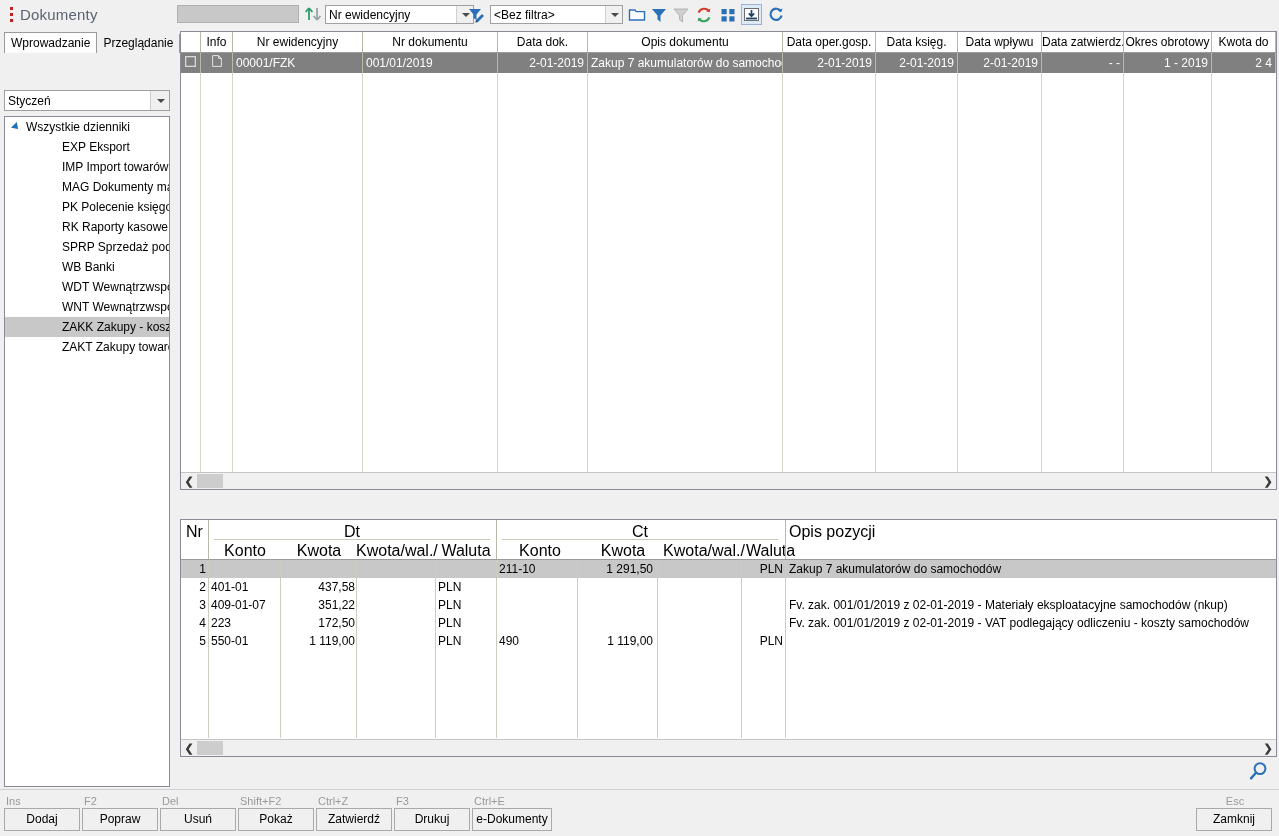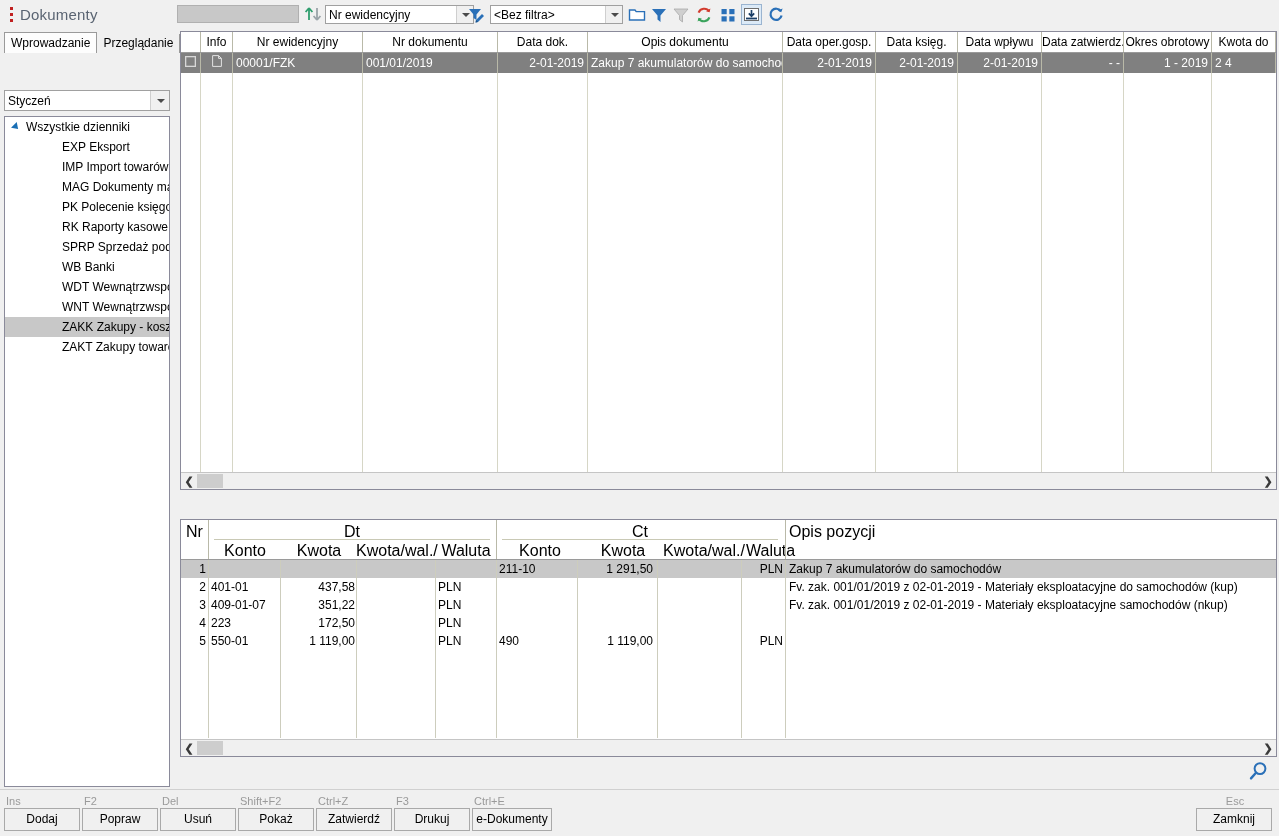--- a/index.html
+++ b/index.html
@@ -329,21 +329,21 @@
       </div>
       <div class="gc" style="width:130px">00001/FZK</div>
       <div class="gc" style="width:135px">001/01/2019</div>
       <div class="gc" style="width:90px;text-align:right">2-01-2019</div>
       <div class="gc" style="width:195px">Zakup 7 akumulatorów do samochodów</div>
       <div class="gc" style="width:93px;text-align:right">2-01-2019</div>
       <div class="gc" style="width:82px;text-align:right">2-01-2019</div>
       <div class="gc" style="width:84px;text-align:right">2-01-2019</div>
       <div class="gc" style="width:82px;text-align:right">-  -</div>
       <div class="gc" style="width:88px;text-align:right">1 - 2019</div>
-      <div class="gc" style="width:64px;">2 4</div>
+      <div class="gc" style="width:64px;text-align:right">2 4</div>
     </div>
 
     <div class="gbody">
       <div class="colline" style="left:19px"></div>
       <div class="colline" style="left:51px"></div>
       <div class="colline" style="left:181px"></div>
       <div class="colline" style="left:316px"></div>
       <div class="colline" style="left:406px"></div>
       <div class="colline" style="left:601px"></div>
       <div class="colline" style="left:694px"></div>
@@ -406,21 +406,20 @@
       <div class="drow">
         <div class="dcell" style="left:0;width:25px;text-align:right">2</div>
         <div class="dcell" style="left:30px;width:68px">401-01</div>
         <div class="dcell" style="left:100px;width:74px;text-align:right">437,58</div>
         <div class="dcell" style="left:176px;width:78px;text-align:right"></div>
         <div class="dcell" style="left:257px;width:52px">PLN</div>
         <div class="dcell" style="left:318px;width:84px"></div>
         <div class="dcell" style="left:398px;width:74px;text-align:right"></div>
         <div class="dcell" style="left:478px;width:82px;text-align:right"></div>
         <div class="dcell" style="left:562px;width:40px;text-align:right"></div>
-        <div class="dcell" style="left:608px;width:470px">Fv. zak. 001/01/2019 z 02-01-2019 - Materiały eksploatacyjne do samochodów (kup)</div>
       </div>
 
       <div class="drow">
         <div class="dcell" style="left:0;width:25px;text-align:right">3</div>
         <div class="dcell" style="left:30px;width:68px">409-01-07</div>
         <div class="dcell" style="left:100px;width:74px;text-align:right">351,22</div>
         <div class="dcell" style="left:176px;width:78px;text-align:right"></div>
         <div class="dcell" style="left:257px;width:52px">PLN</div>
         <div class="dcell" style="left:318px;width:84px"></div>
         <div class="dcell" style="left:398px;width:74px;text-align:right"></div>
@@ -432,20 +431,21 @@
       <div class="drow">
         <div class="dcell" style="left:0;width:25px;text-align:right">4</div>
         <div class="dcell" style="left:30px;width:68px">223</div>
         <div class="dcell" style="left:100px;width:74px;text-align:right">172,50</div>
         <div class="dcell" style="left:176px;width:78px;text-align:right"></div>
         <div class="dcell" style="left:257px;width:52px">PLN</div>
         <div class="dcell" style="left:318px;width:84px"></div>
         <div class="dcell" style="left:398px;width:74px;text-align:right"></div>
         <div class="dcell" style="left:478px;width:82px;text-align:right"></div>
         <div class="dcell" style="left:562px;width:40px;text-align:right"></div>
+        <div class="dcell" style="left:608px;width:470px">Fv. zak. 001/01/2019 z 02-01-2019 - VAT podlegający odliczeniu - koszty samochodów</div>
       </div>
 
       <div class="drow">
         <div class="dcell" style="left:0;width:25px;text-align:right">5</div>
         <div class="dcell" style="left:30px;width:68px">550-01</div>
         <div class="dcell" style="left:100px;width:74px;text-align:right">1 119,00</div>
         <div class="dcell" style="left:176px;width:78px;text-align:right"></div>
         <div class="dcell" style="left:257px;width:52px">PLN</div>
         <div class="dcell" style="left:318px;width:84px">490</div>
         <div class="dcell" style="left:398px;width:74px;text-align:right">1 119,00</div>

